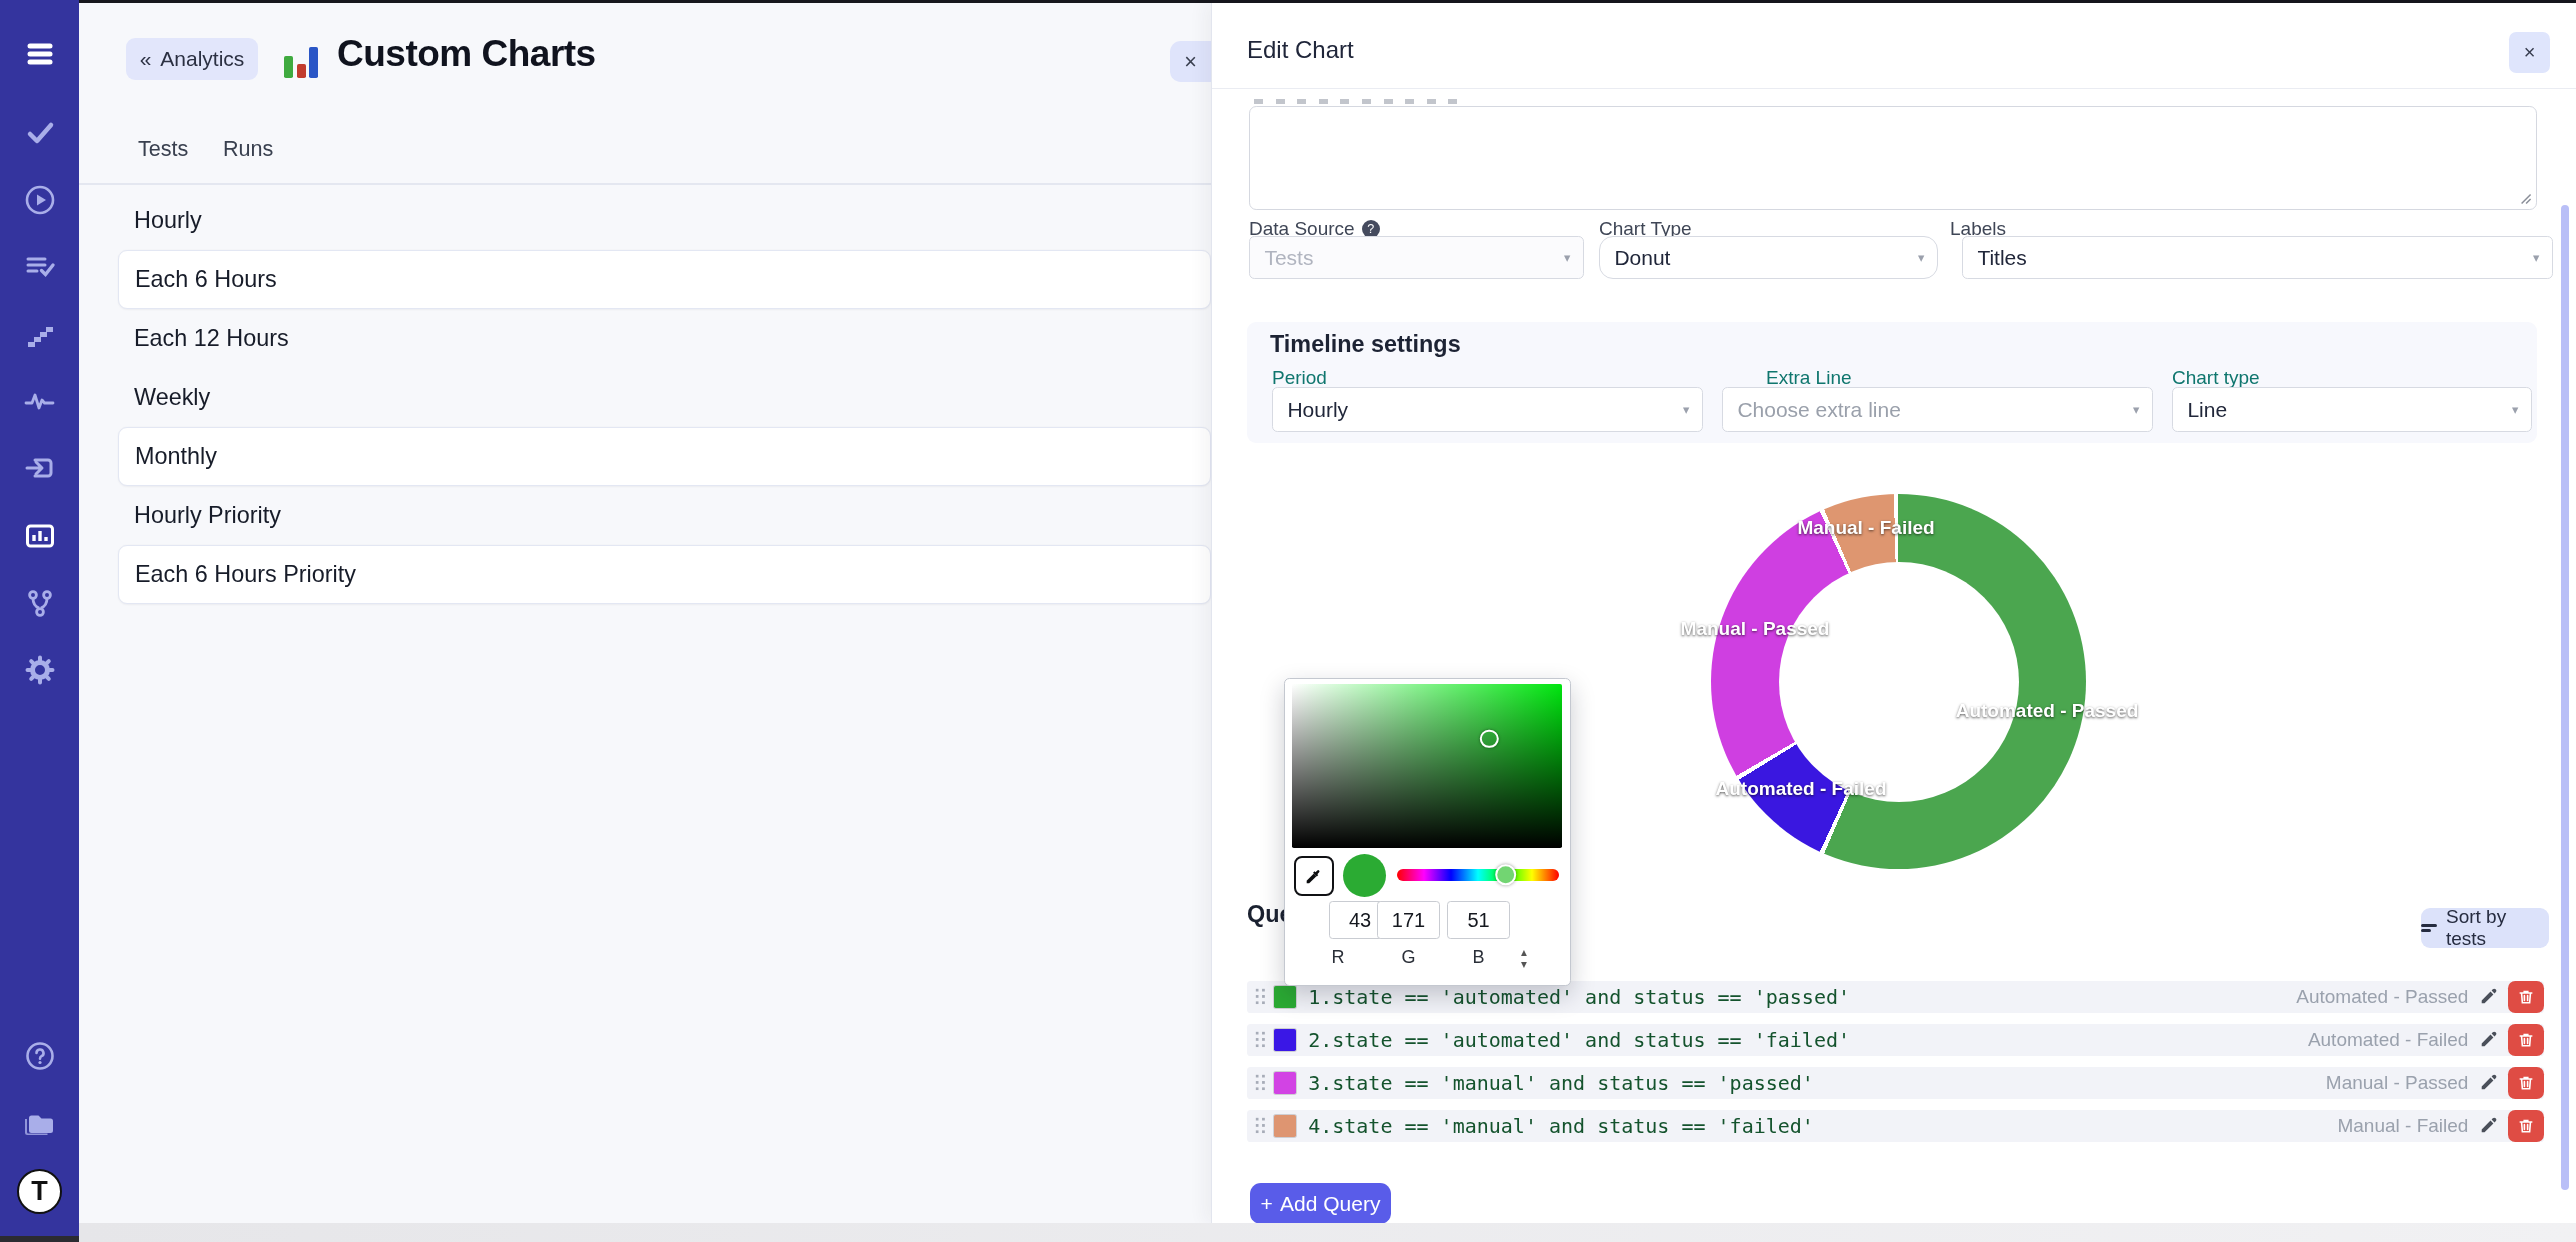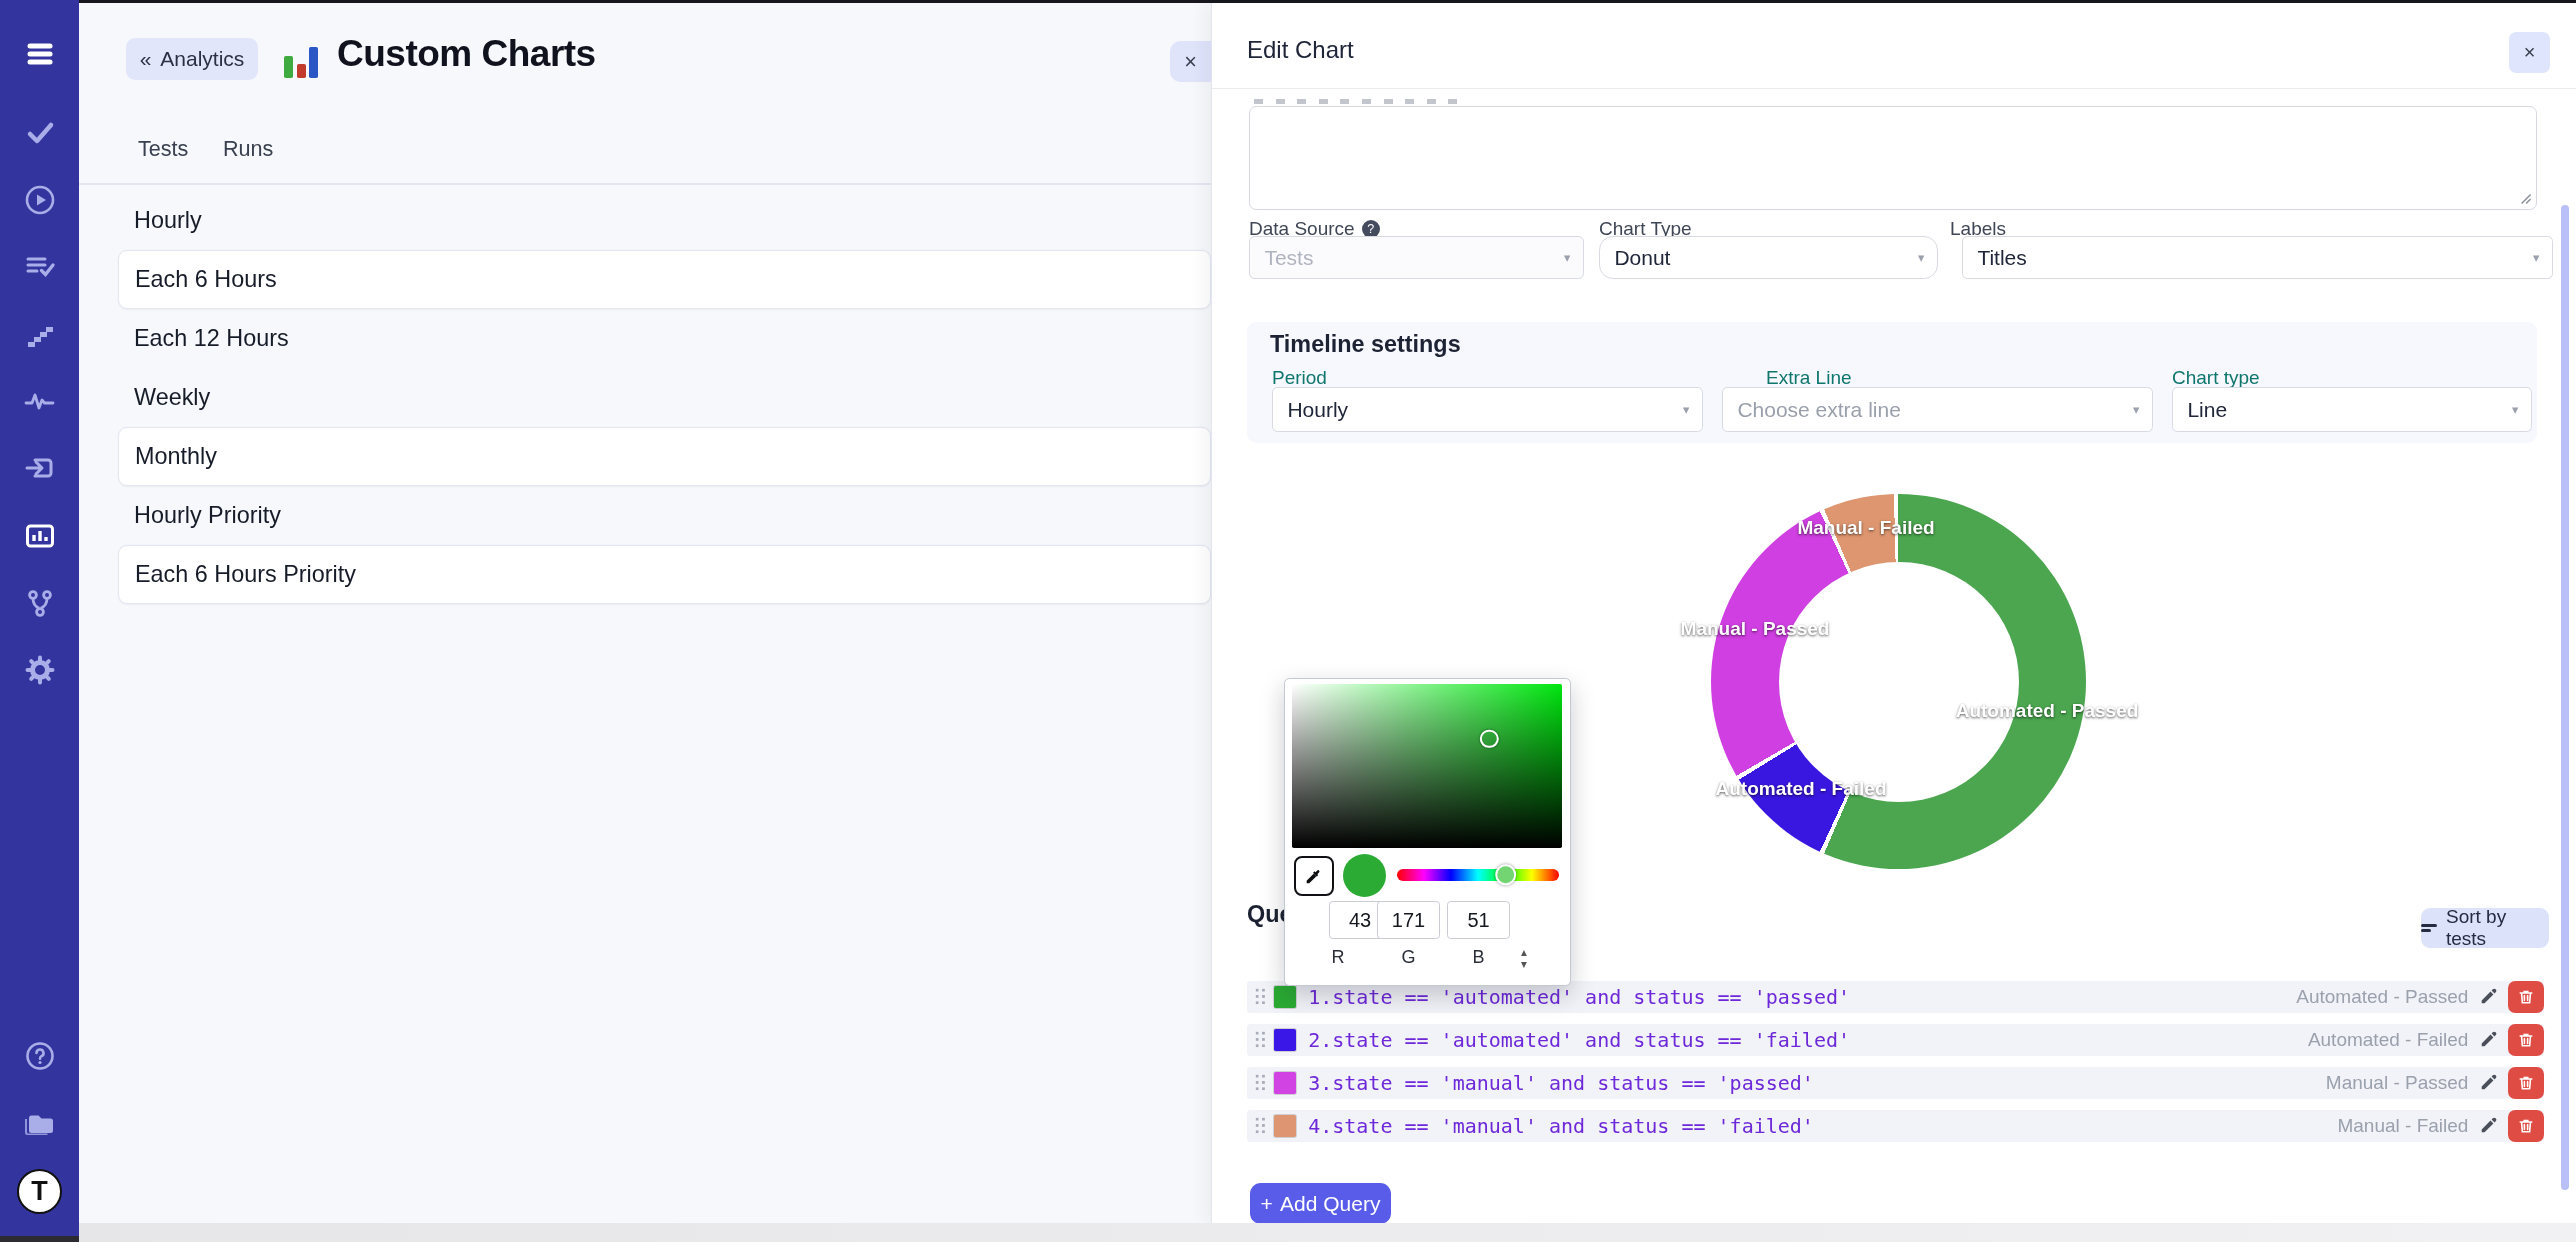--- a/index.html
+++ b/index.html
@@ -107,21 +107,21 @@
   .sort-btn{left:2421px;top:908px;width:128px;height:40px;background:#dce2fa;border-radius:9px;
             display:flex;align-items:center;justify-content:center;gap:9px;font-size:19px;color:#262c40;cursor:pointer;}
   .sort-icon{display:inline-flex;flex-direction:column;gap:2.7px;}
   .sort-icon i{display:block;height:2.7px;background:#262c40;border-radius:1.8px;}
   .query-row{left:1247px;width:1297px;height:32px;background:#f2f3f8;border-radius:3.6px;
              display:flex;align-items:center;padding:0;box-sizing:border-box;}
   .drag-handle{width:12.6px;height:20px;margin-left:7.2px;cursor:grab;
                background:radial-gradient(circle,#a7acb8 1.4px,transparent 1.6px);
                background-size:6.3px 6.3px;}
   .q-swatch{width:21.6px;height:21.6px;margin-left:7.2px;border-radius:1.8px;box-shadow:0 0 0 0.9px rgba(0,0,0,.15);cursor:pointer;}
-  .q-text{margin-left:12.6px;font-family:"DejaVu Sans Mono",monospace;font-size:20px;color:#6d28d9;}
+  .q-text{margin-left:12.6px;font-family:"DejaVu Sans Mono",monospace;font-size:20px;color:#14532d;}
   .q-right{margin-left:auto;display:flex;align-items:center;gap:10.8px;}
   .q-label{font-size:19px;color:#9aa1ad;}
   .pencil{cursor:pointer;display:flex;}
   .trash-btn{width:36px;height:32px;background:#df4c44;border-radius:7.2px;display:flex;
              align-items:center;justify-content:center;cursor:pointer;}
   .add-btn{left:1250px;top:1183px;width:141px;height:41px;background:#595ce9;border-radius:10.8px;
            display:flex;align-items:center;justify-content:center;gap:7.2px;color:#fff;font-size:21px;cursor:pointer;}
   .scroll-thumb{left:2561px;top:205px;width:8px;height:985px;background:#b9bff7;border-radius:4.5px;cursor:pointer;}
   .bottom-strip{left:79px;top:1223px;width:2497px;height:20px;
                 background:linear-gradient(to right,#e6e6e9,#f1f1f3);}

